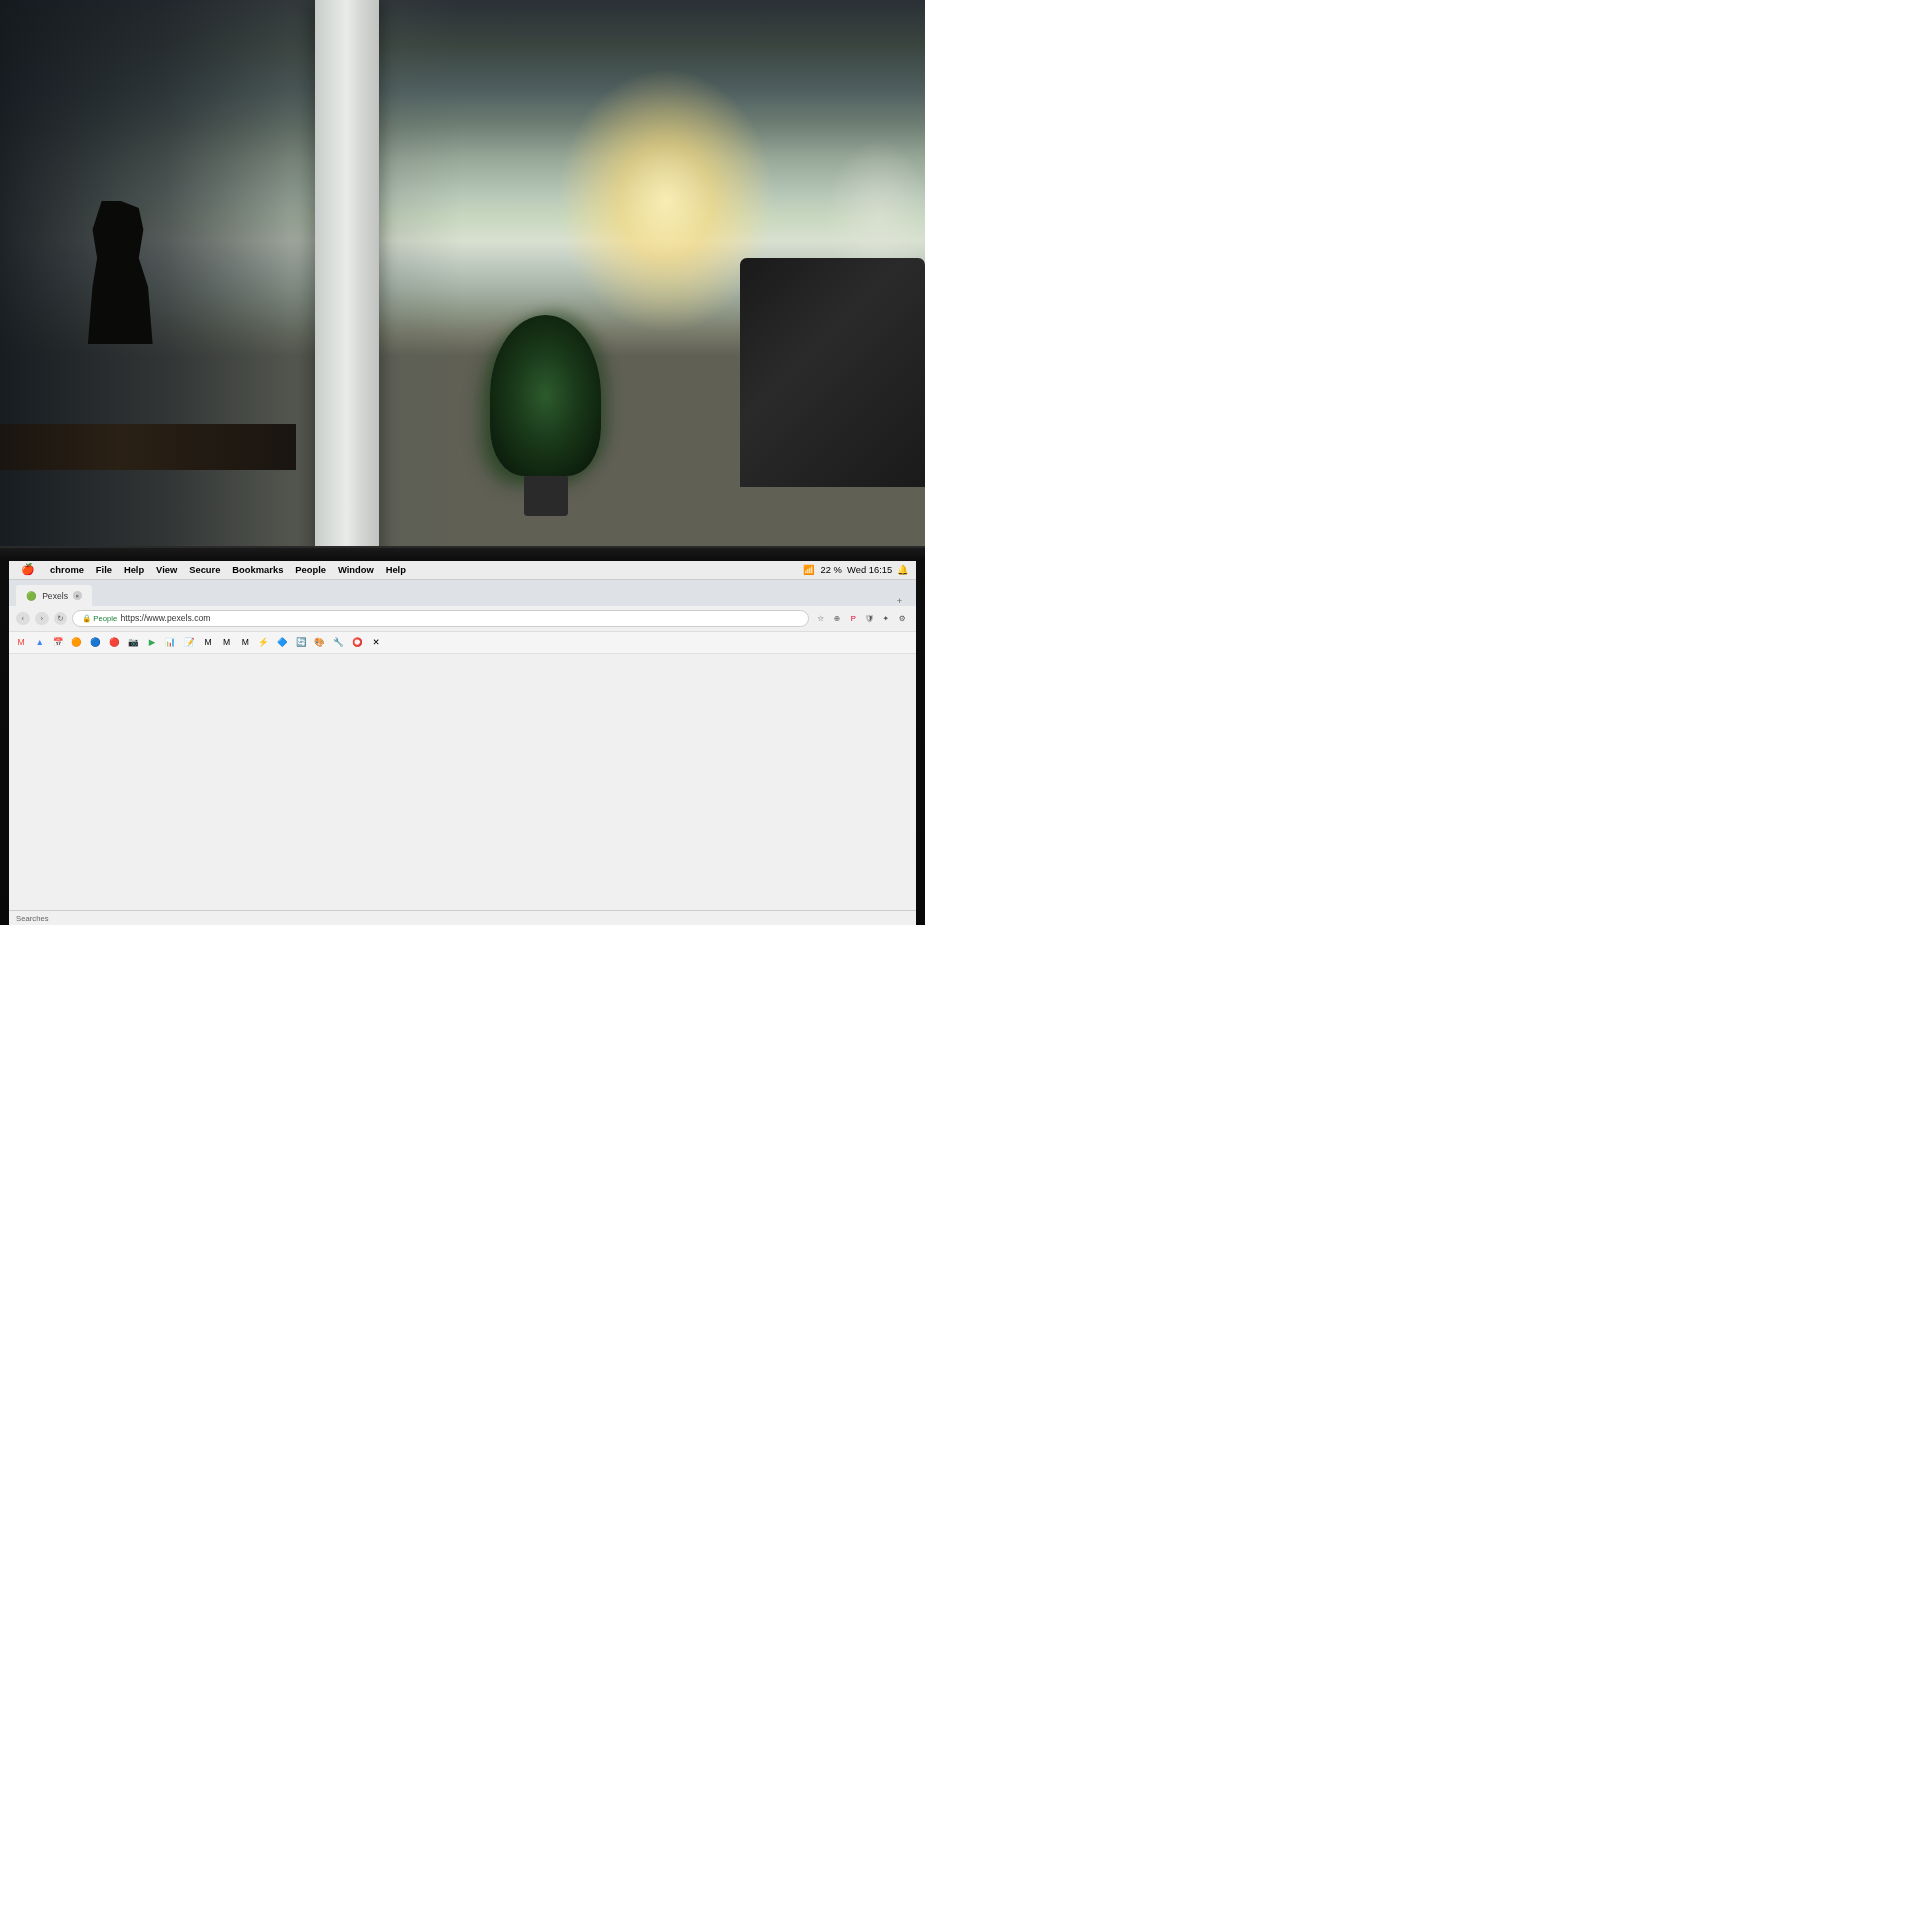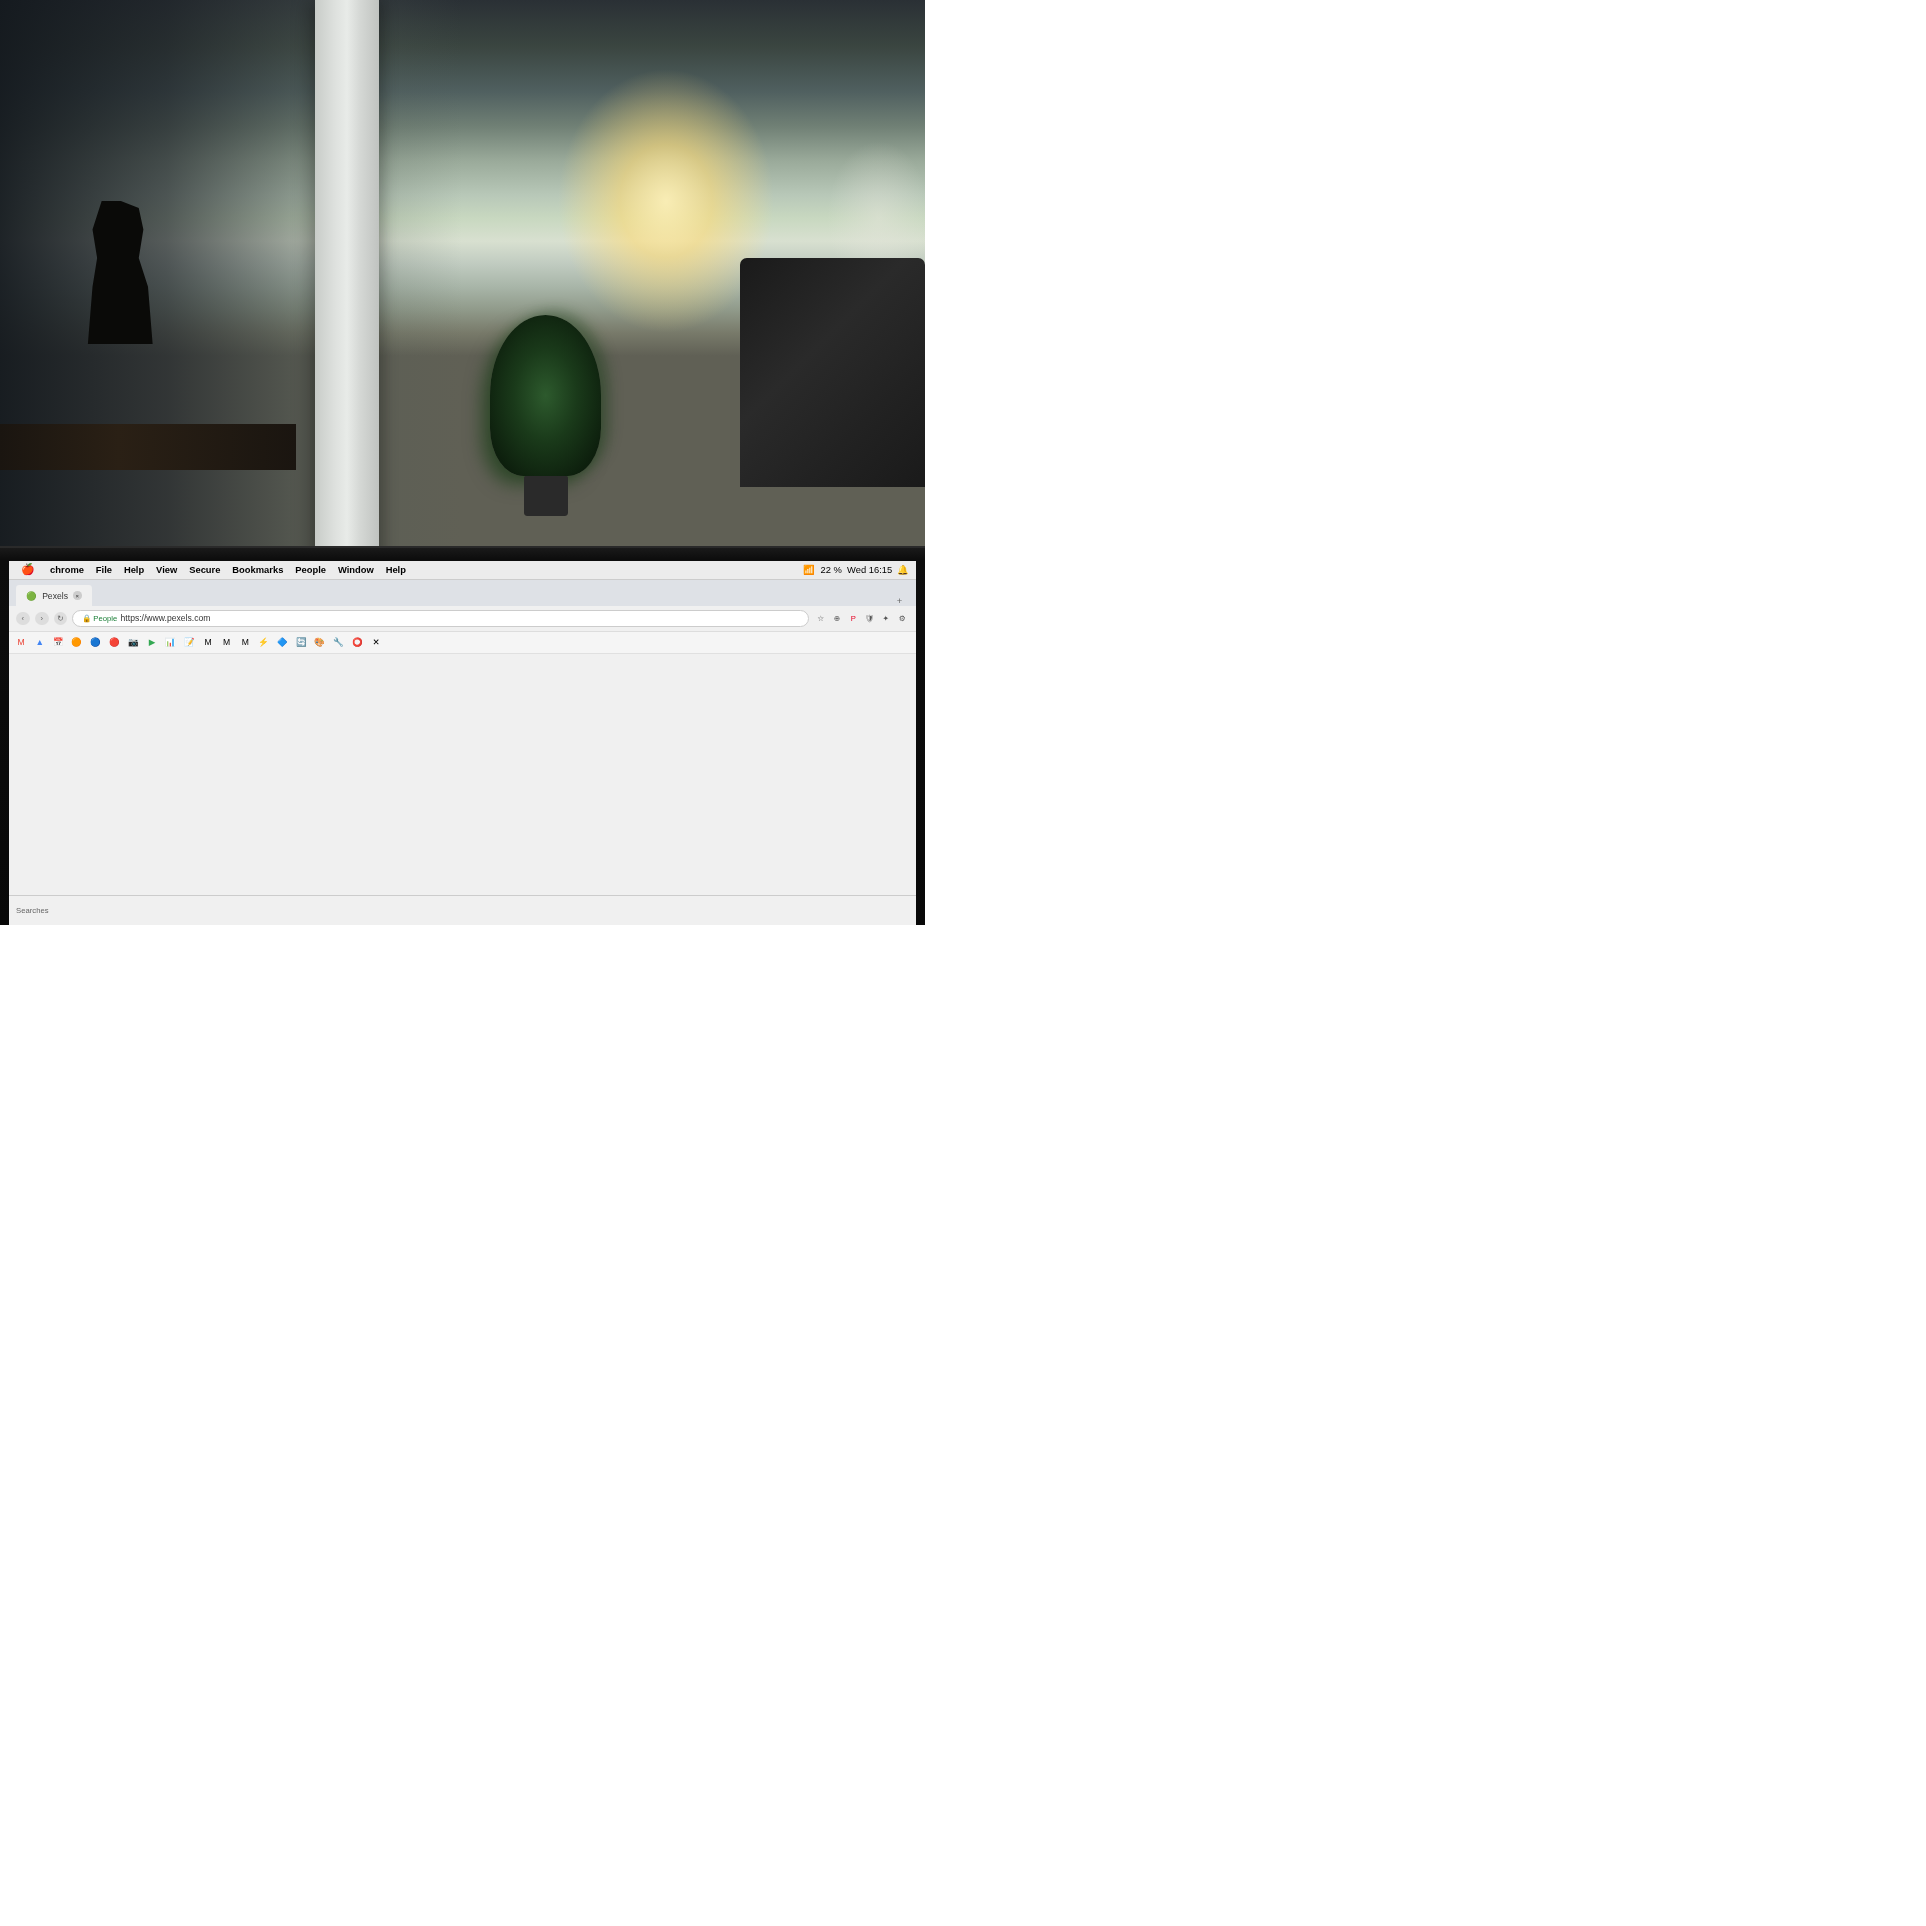--- a/index.html
+++ b/index.html
@@ -332,21 +332,21 @@
       height: 100%;
       background: linear-gradient(to bottom, #0a0a0a 0%, #050505 100%);
       clip-path: polygon(35% 0%, 45% 0%, 55% 8%, 60% 20%, 58% 35%, 65% 50%, 70% 65%, 68% 80%, 72% 100%, 28% 100%, 32% 80%, 30% 65%, 35% 50%, 42% 35%, 40% 20%, 45% 8%);
       
     }
 
     
     .statusbar {
       position: absolute;
       bottom: 0; left: 0; right: 0;
-      height: 30px;
+      height: 15px;
       background: #f0f0f0;
       border-top: 0.9px solid #ccc;
       display: flex;
       align-items: center;
       padding: 0 6.8px;
       font-size: 7.7px;
       color: #666;
     }
 
     

